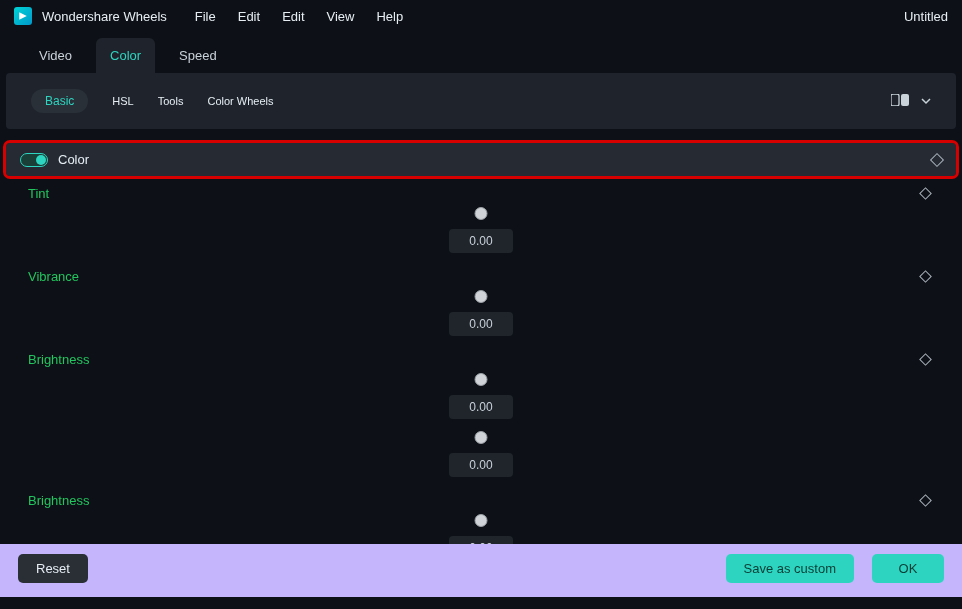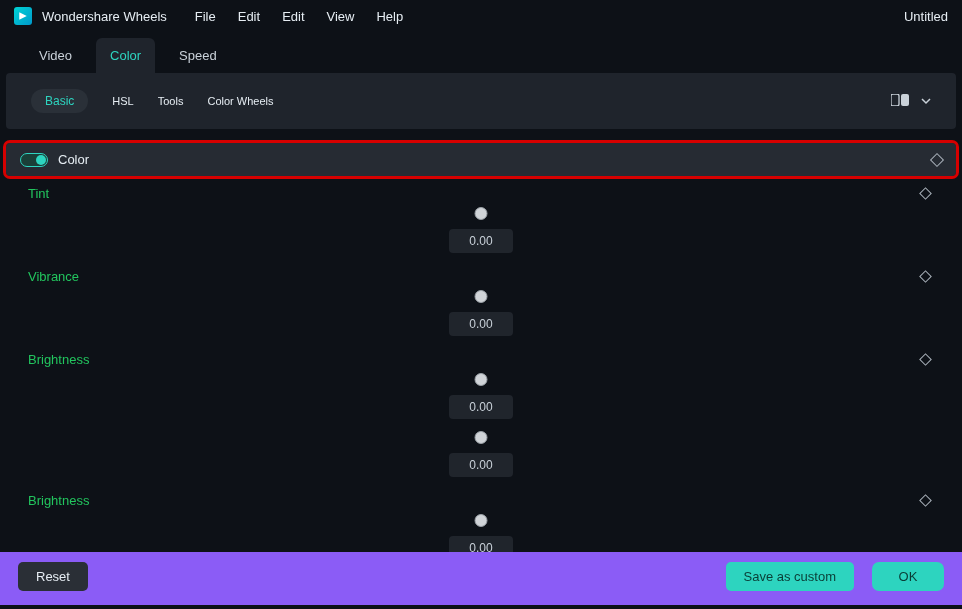--- a/index.html
+++ b/index.html
@@ -159,35 +159,35 @@
     border-radius: 4px;
     color: #c9d1d9;
     text-align: center;
     font-size: 12px;
     outline: none;
   }
 
   
   .footer {
     position: absolute;
-    bottom: 4px; left: 0; right: 0;
+    bottom: 12px; left: 0; right: 0;
     display: flex; align-items: flex-end;
     padding: 10px 18px 14px 18px;
-    background: #8b5cf6;
+    background: #c4b5fd;
   }
   .btn {
     padding: 7px 18px;
     border-radius: 5px;
     border: none;
     cursor: pointer;
     font-size: 13px;
   }
   .btn-reset { background: #2a2f36; color: #e6edf3; }
   .btn-save  { background: #2dd4bf; color: #0a3d36; margin-left: auto; margin-right: 18px; }
-  .btn-ok    { background: #2dd4bf; color: #0a3d36; width: 72px; border-radius: 7px; }
+  .btn-ok    { background: #2dd4bf; color: #0a3d36; width: 72px; }
 </style>
 </head>
 <body>
 
 <div class="menubar">
   <span class="app-logo">
     <svg viewBox="0 0 16 16">
         <path d="M3 3 L13 8 L3 13 Z" fill="#fff"></path>
       </svg>
   </span>

